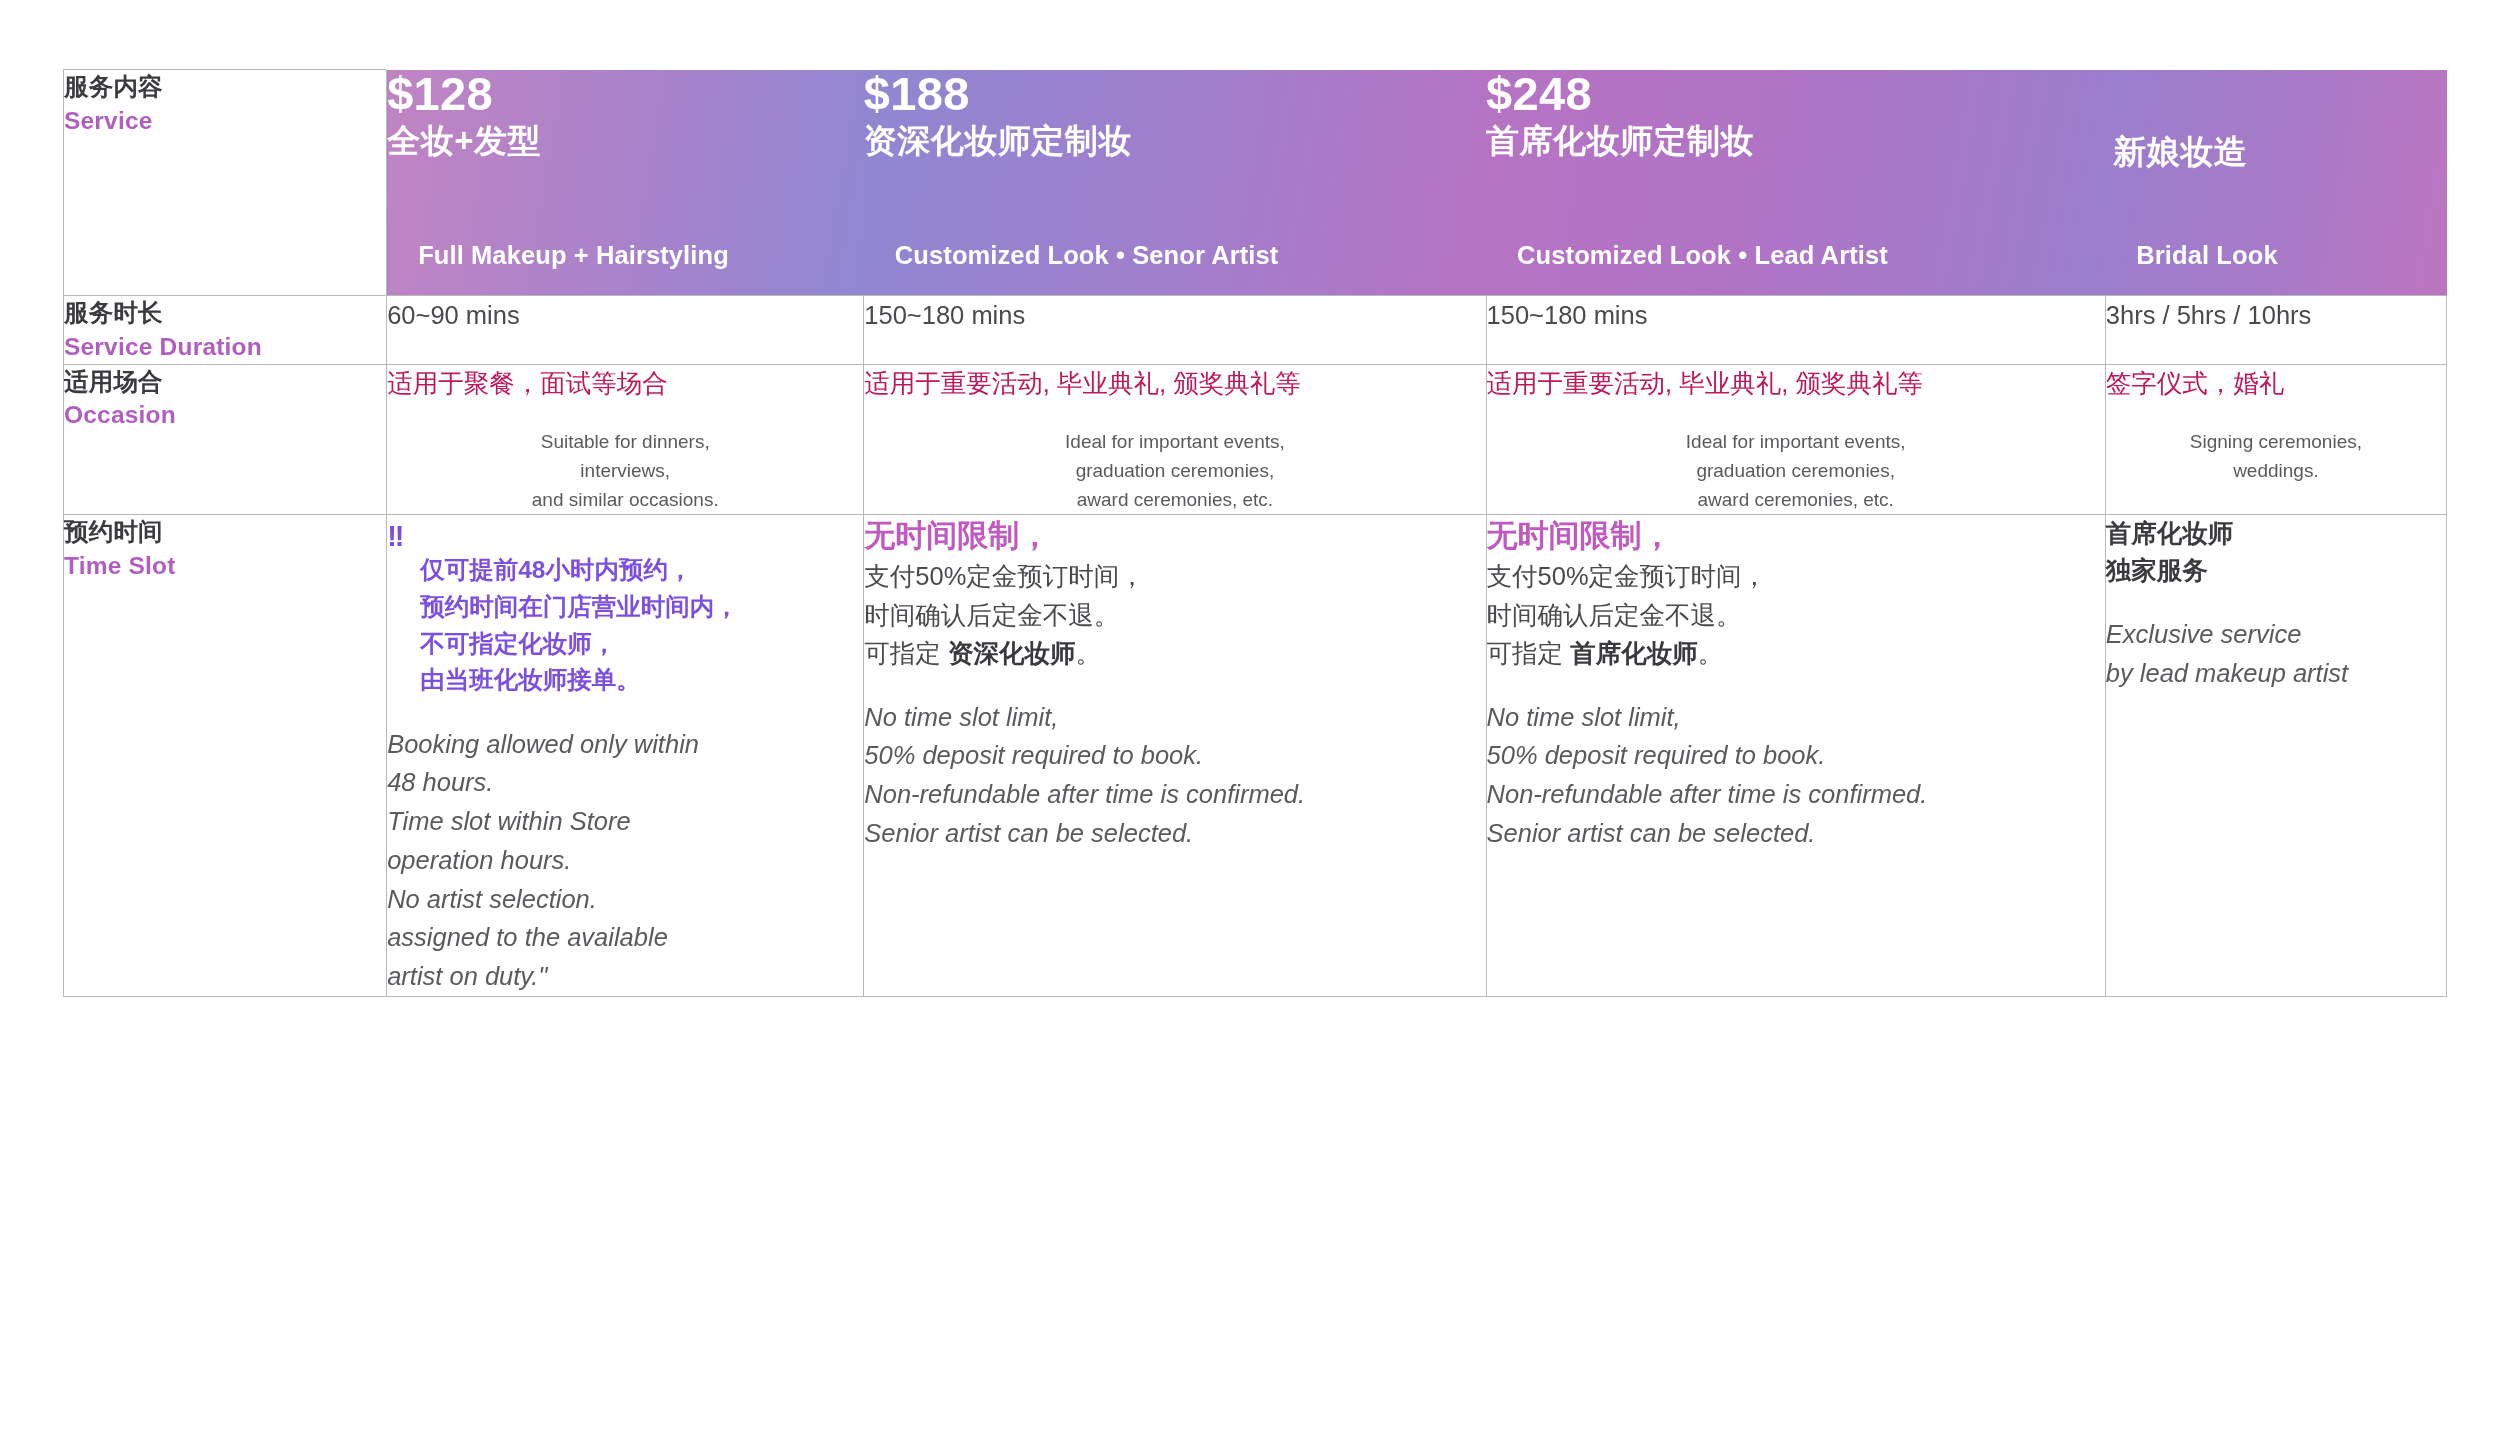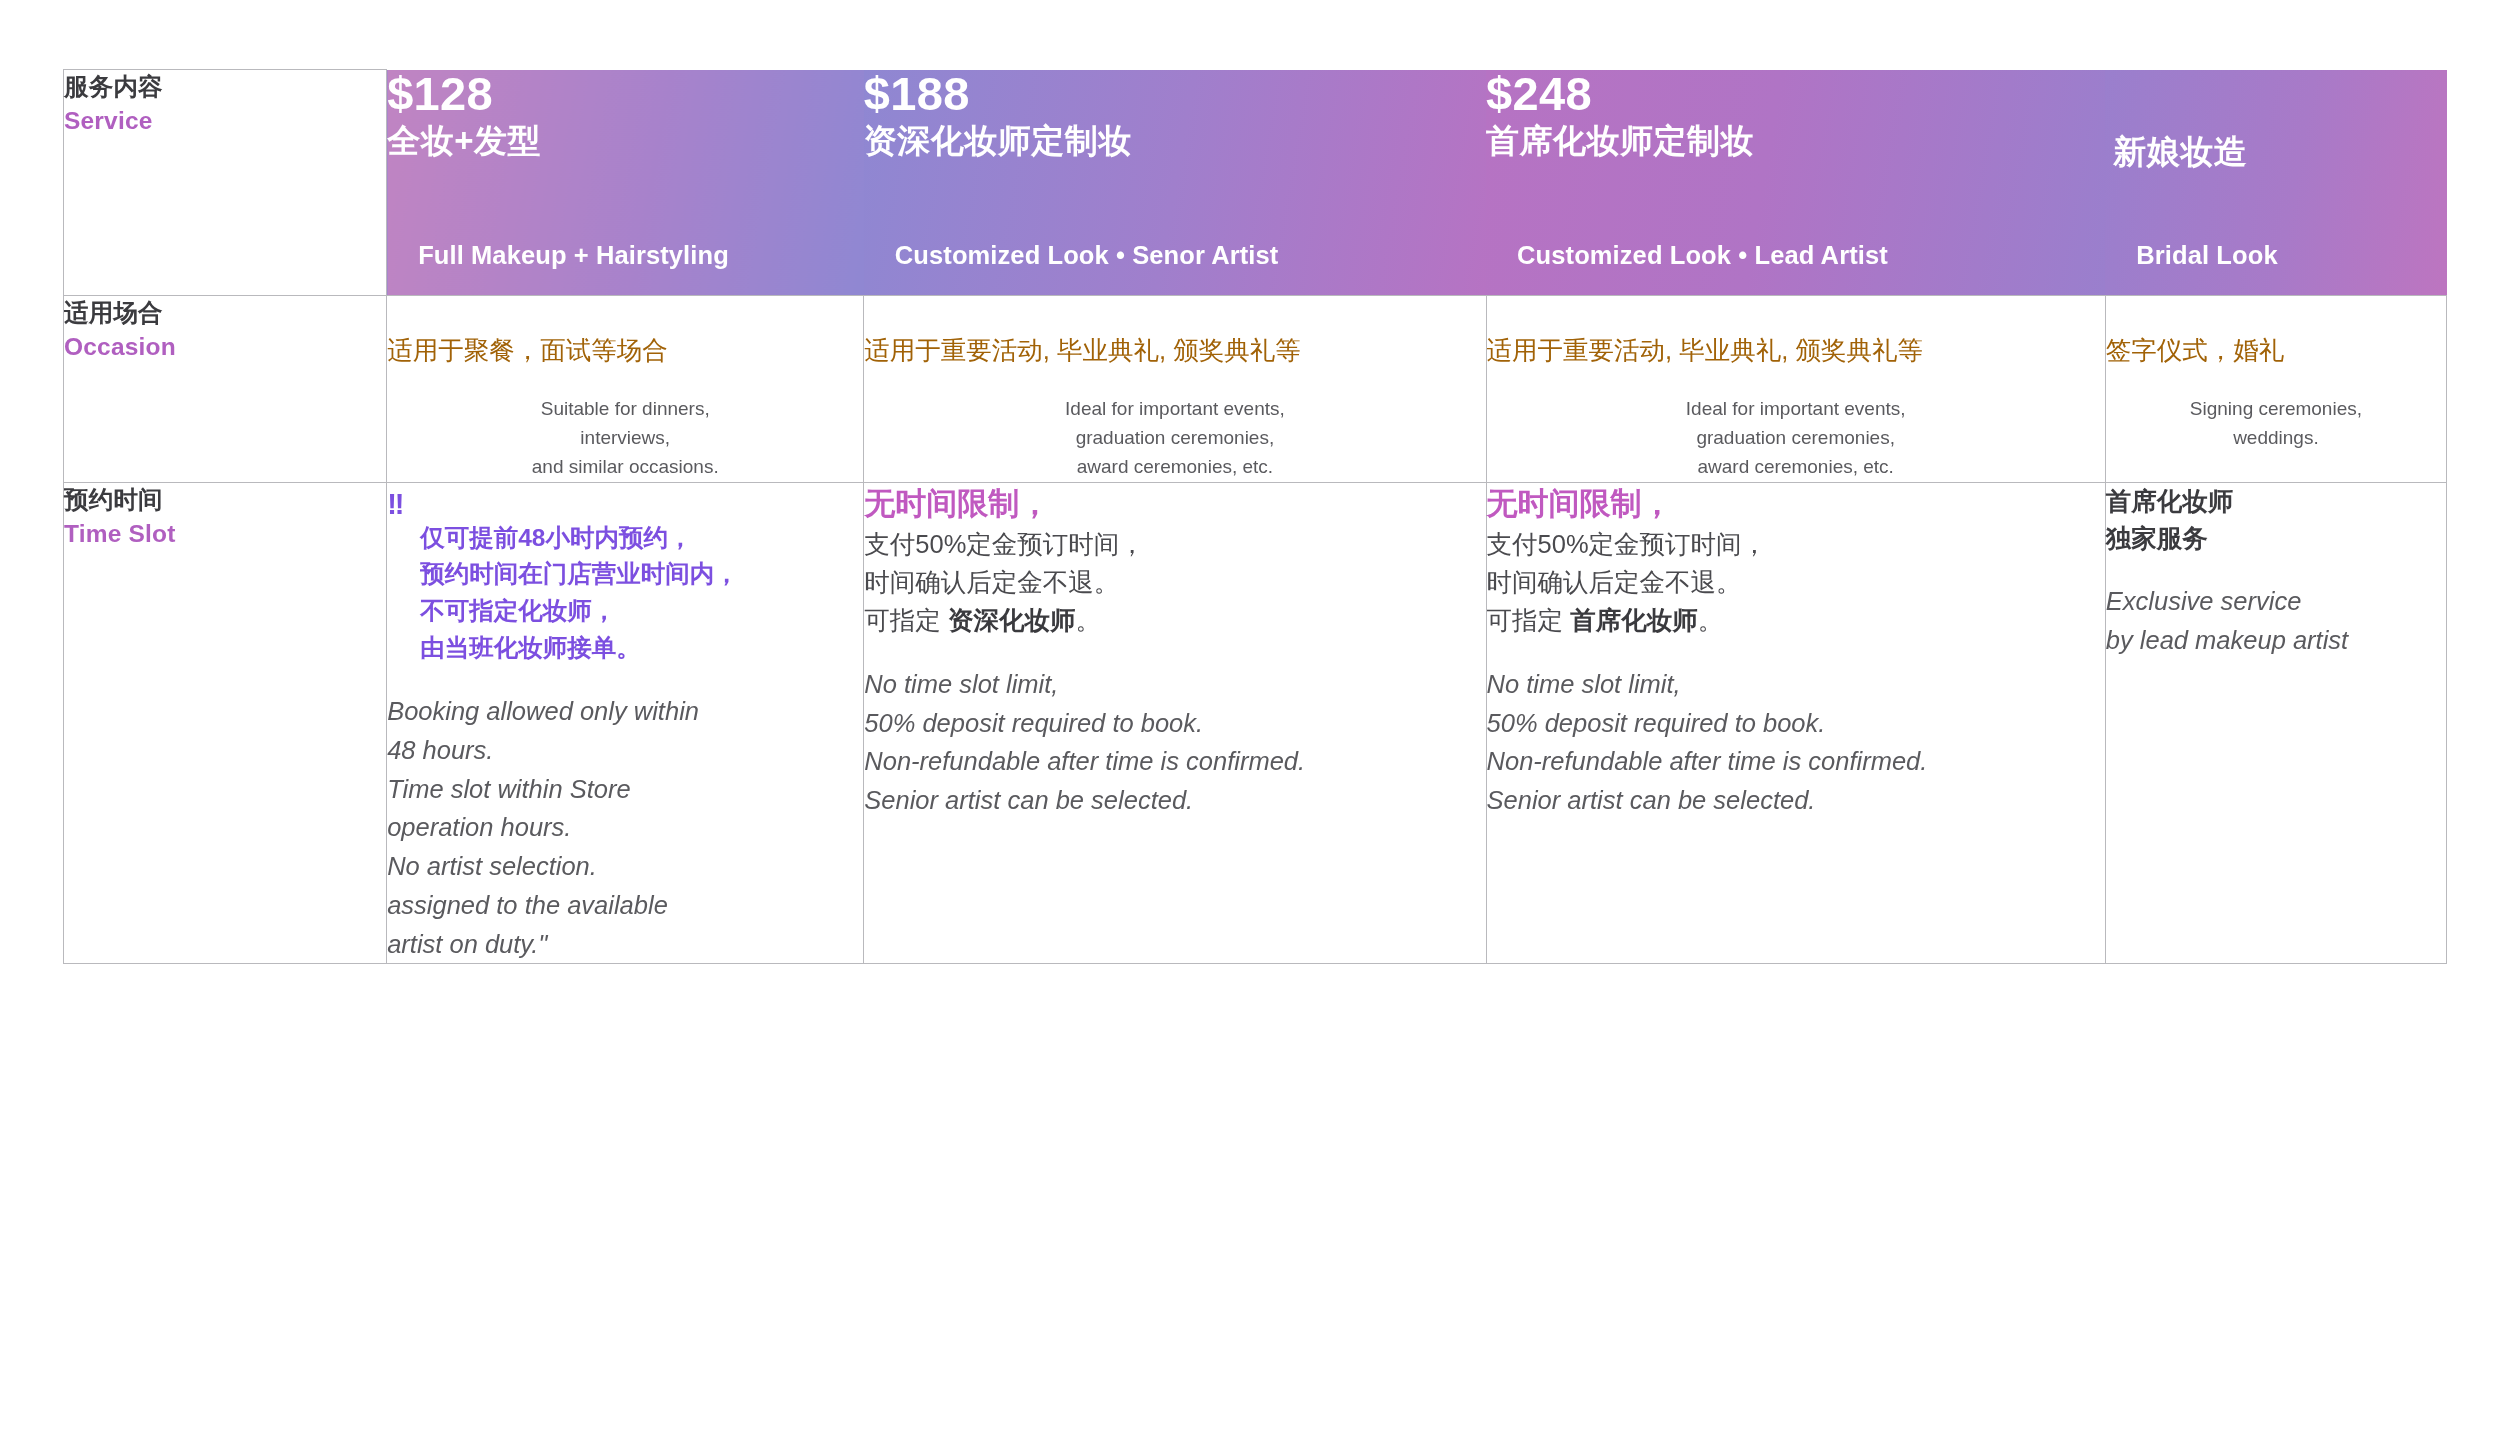--- a/index.html
+++ b/index.html
@@ -108,24 +108,23 @@
   td.body-cell {
     padding: 25.5px 29px 25.5px 29px;
     font-size: 25.5px;
     color: #4a4a4e;
     line-height: 1.5;
   }
   .cell-line { white-space: pre-line; }
   .gap { height: 25.5px; }
 
   .cn-block {
-    color: #a16207;
+    color: #be185d;
     font-size: 25.5px;
     line-height: 1.48;
-    margin-top: 36px;
   }
   .en-block {
     color: #5a5a5e;
     font-size: 19px;
     line-height: 1.52;
     text-align: center;
   }
 
   
   .ts-warn {
@@ -208,20 +207,30 @@
           <div class="hdr-cn">首席化妆师定制妆</div>
           <div class="hdr-en">Customized Look • Lead Artist</div>
         </td>
 
         <td class="hdr-cell hdr-4">
           <div class="hdr-cn solo">新娘妆造</div>
           <div class="hdr-en">Bridal Look</div>
         </td>
       </tr>
 
+      <tr>
+        <td class="row-label">
+          <div class="row-label-cn">服务时长</div>
+          <div class="row-label-en">Service Duration</div>
+        </td>
+        <td class="body-cell">60~90 mins</td>
+        <td class="body-cell">150~180 mins</td>
+        <td class="body-cell">150~180 mins</td>
+        <td class="body-cell">3hrs / 5hrs / 10hrs</td>
+      </tr>
 
 
       <tr>
         <td class="row-label">
           <div class="row-label-cn">适用场合</div>
           <div class="row-label-en">Occasion</div>
         </td>
         <td class="body-cell">
           <div class="cn-block cell-line">适用于聚餐，面试等场合</div>
           <div class="gap"></div>

